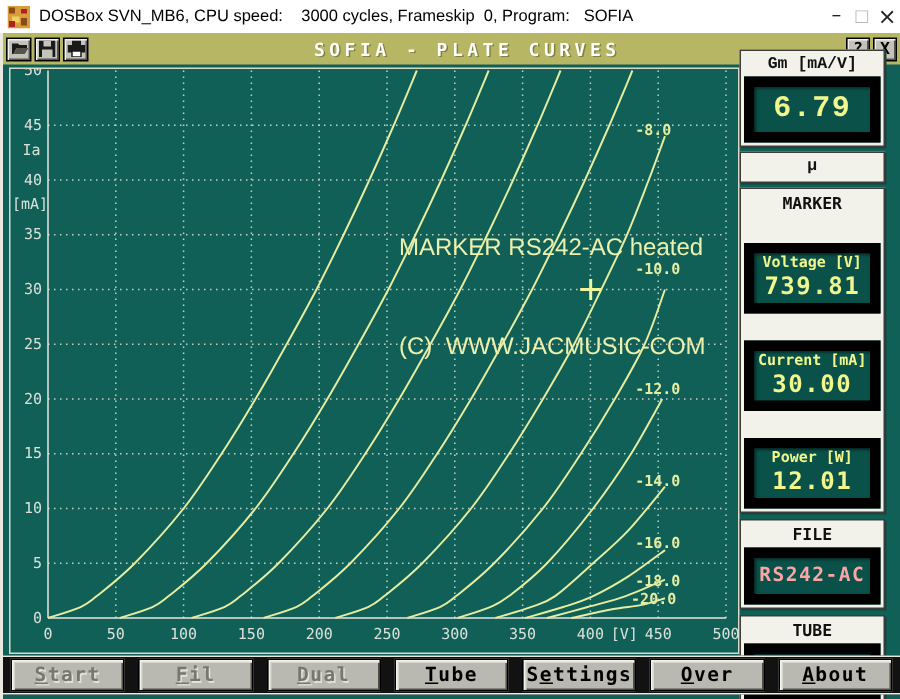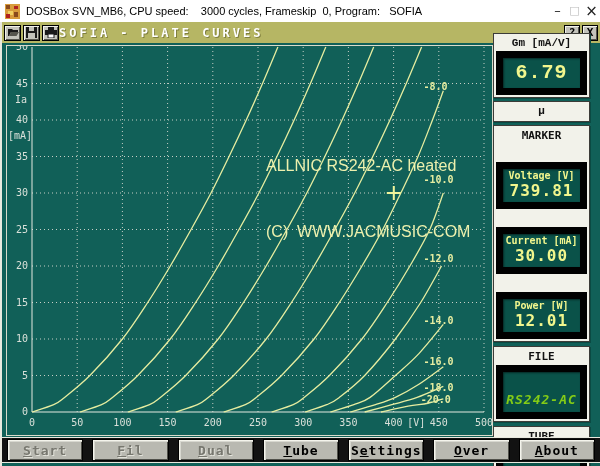--- a/index.html
+++ b/index.html
@@ -15,43 +15,43 @@
   .win-ctl.max{color:#b9b9b9;font-size:11px;}
   .win-ctl.close{font-size:15px;}
   
   .dos{position:absolute;left:0;top:22px;width:598px;height:444px;background:#116058;
        border-left:2px solid #e9e9df;}
   .appbar{position:absolute;left:0;top:0;width:100%;height:21px;background:#b6b664;
           display:flex;align-items:center;}
   .tool-btn{width:17px;height:16px;margin-left:2px;background:#c3c3bb;border:1px solid #000;
             box-shadow:inset 1px 1px 0 #f2f2ea,inset -1px -1px 0 #55554d;
             display:flex;align-items:center;justify-content:center;box-sizing:border-box;}
-  .app-title{flex:1;text-align:left;color:#fff;font-weight:bold;font-size:12px;
+  .app-title{flex:1;text-align:center;color:#fff;font-weight:bold;font-size:12px;
              letter-spacing:3px;text-shadow:1px 1px 0 #80803f;}
   .app-btn{width:16px;height:16px;margin-right:2px;background:#c3c3bb;border:1px solid #000;
            box-shadow:inset 1px 1px 0 #f2f2ea,inset -1px -1px 0 #55554d;
            display:flex;align-items:center;justify-content:center;
            font-weight:bold;font-size:11px;color:#000;box-sizing:border-box;}
   
   .chart-box{position:absolute;left:4px;top:23px;width:485px;height:389px;
              border:1px solid #d9dacb;}
   .chart-box svg{display:block;}
   .anno{position:absolute;left:259px;top:65px;color:#edf0ad;
         font-family:"Liberation Sans",sans-serif;font-size:16px;line-height:22px;
         white-space:pre;}
   
   .sidebar{position:absolute;left:491px;top:11px;width:97px;}
   .panel{background:#f2f2ea;border:1px solid #3c3c38;padding:2px;box-sizing:border-box;
          box-shadow:1px 1px 0 #0b4a43;}
   .panel-title{font-weight:bold;font-size:11px;color:#111;text-align:center;padding:1px 0 2px;}
   .lcd{background:#0a5249;border:7px solid #000000;box-shadow:inset 1px 1px 2px rgba(0,0,0,.5);}
   .lcd-value{font-weight:bold;font-size:20px;color:#f1f68d;text-align:center;
              padding:3px 0 4px;letter-spacing:1px;}
-  .lcd-text{font-weight:bold;font-size:13px;color:#84cc16;text-align:center;
-            padding:20px 0 5px;letter-spacing:1px;font-style:italic;}
+  .lcd-text{font-weight:bold;font-size:13px;color:#fca5a5;text-align:center;
+            padding:4px 0 5px;letter-spacing:1px;}
   .lcd-row{margin-top:18px;}
   .lcd-small-label{font-weight:bold;font-size:10px;color:#f1f68d;text-align:center;padding-top:1px;}
   .lcd-small-value{font-weight:bold;font-size:16px;color:#f1f68d;text-align:center;
                    padding-bottom:2px;letter-spacing:1px;}
   .mb3{margin-bottom:3px;font-family:Liberation Mono, monospace;} .mb4{margin-bottom:4px;}
   .nav-grid{margin-top:5px;display:grid;grid-template-columns:1fr 1fr;gap:3px 5px;}
   .nav-btn{height:17px;background:#b9b9b1;border:1px solid #000;box-sizing:border-box;
            box-shadow:inset 1px 1px 0 #f2f2ea,inset -1px -1px 0 #55554d;
            display:flex;align-items:center;justify-content:center;
            font-size:9px;color:#000;}
@@ -178,21 +178,21 @@
           <text x="416.432" y="44.14999999999998" font-family="&quot;DejaVu Sans Mono&quot;,monospace" font-size="10px" font-weight="bold" fill="#e6eda0">-8.0</text>
           <text x="416.432" y="136.85999999999999" font-family="&quot;DejaVu Sans Mono&quot;,monospace" font-size="10px" font-weight="bold" fill="#e6eda0">-10.0</text>
           <text x="416.432" y="216.43" font-family="&quot;DejaVu Sans Mono&quot;,monospace" font-size="10px" font-weight="bold" fill="#e6eda0">-12.0</text>
           <text x="416.432" y="277.75" font-family="&quot;DejaVu Sans Mono&quot;,monospace" font-size="10px" font-weight="bold" fill="#e6eda0">-14.0</text>
           <text x="416.432" y="319.36" font-family="&quot;DejaVu Sans Mono&quot;,monospace" font-size="10px" font-weight="bold" fill="#e6eda0">-16.0</text>
           <text x="416.432" y="344.91" font-family="&quot;DejaVu Sans Mono&quot;,monospace" font-size="10px" font-weight="bold" fill="#e6eda0">-18.0</text>
           <text x="413.71999999999997" y="356.59" font-family="&quot;DejaVu Sans Mono&quot;,monospace" font-size="10px" font-weight="bold" fill="#e6eda0">-20.0</text>
           <path d="M379.78983999999997 147H393.78983999999997M386.78983999999997 140V154" stroke="#f0f59b" stroke-width="2"></path>
         </svg>
       <div class="anno">
-        <div>ALLNIC RS242-AC heated</div>
+        <div>MARKER RS242-AC heated</div>
         <div>(C)  WWW.JACMUSIC-COM</div>
       </div>
     </div>
 
     <div class="sidebar">
       <div class="panel mb3">
         <div class="panel-title">Gm [mA/V]</div>
         <div class="lcd">
             <div class="lcd-value">6.79</div>
           </div>

